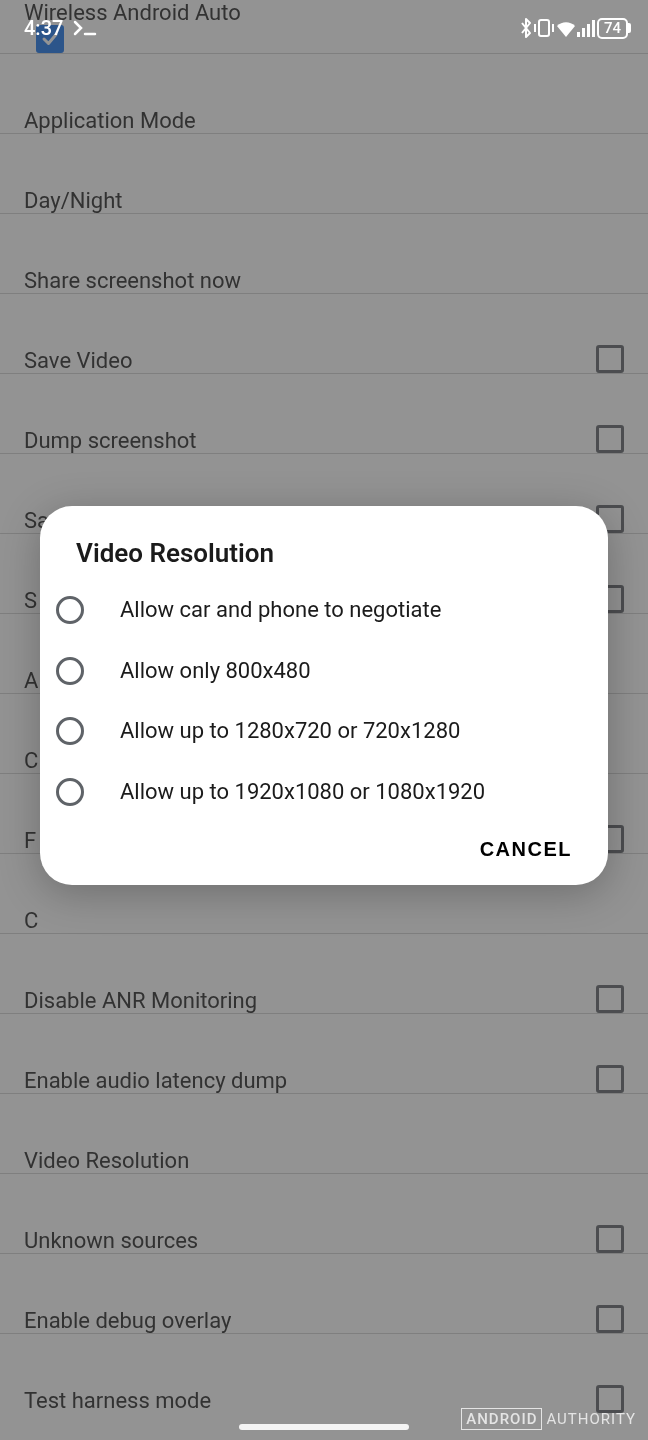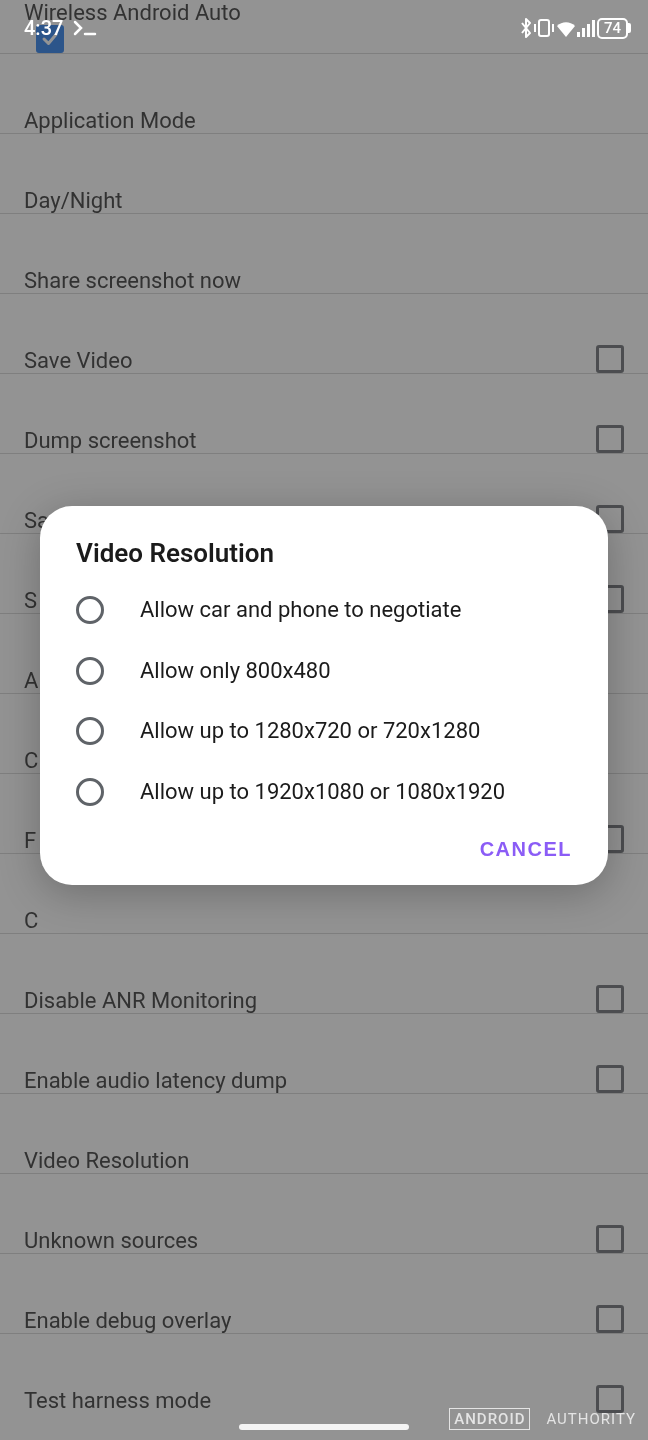--- a/index.html
+++ b/index.html
@@ -65,52 +65,52 @@
     background: #fff; border-radius: 32px;
     padding: 32px 0 20px 0;
     box-shadow: 0 8px 40px rgba(0,0,0,0.25);
   }
   .dialog-title {
     font-size: 26px; font-weight: 600; color: #1b1b1b;
     padding: 0 36px 12px 36px;
   }
   .dialog-option {
     display: flex; align-items: center;
-    padding: 16px 36px; gap: 36px;
+    padding: 16px 16px; gap: 36px;
     cursor: pointer;
   }
   .radio {
     width: 28px; height: 28px; border: 3px solid #5f6368;
     border-radius: 50%; flex: 0 0 28px;
   }
   .option-text { font-size: 22px; color: #1b1b1b; line-height: 1.3; }
   .dialog-actions {
     display: flex; justify-content: flex-end;
     padding: 16px 36px 4px 36px;
   }
   .dialog-cancel {
     font-size: 20px; font-weight: 600; letter-spacing: 1.5px;
-    color: #8b5cf6; background: none; border: none; cursor: pointer;
+    color: #000000; background: none; border: none; cursor: pointer;
     text-transform: uppercase;
   }
 
   
   .nav-indicator {
     position: absolute; bottom: 10px; left: 50%;
     width: 170px; height: 6px; background: rgba(255,255,255,0.9);
     border-radius: 4px; transform: translateX(-50%);
     z-index: 60;
   }
 
   
   .watermark {
     position: absolute; bottom: 10px; right: 12px;
     font-size: 15px; letter-spacing: 1px; z-index: 60;
     color: rgba(255,255,255,0.75); font-weight: 400;
-    display: flex; gap: 16px; align-items: center;
+    display: flex; gap: 4px; align-items: center;
   }
   .watermark .boxed {
     border: 1px solid rgba(255,255,255,0.75);
     padding: 1px 4px; font-weight: 500;
   }
 </style>
 </head>
 <body>
 
 <div class="settings-list">

